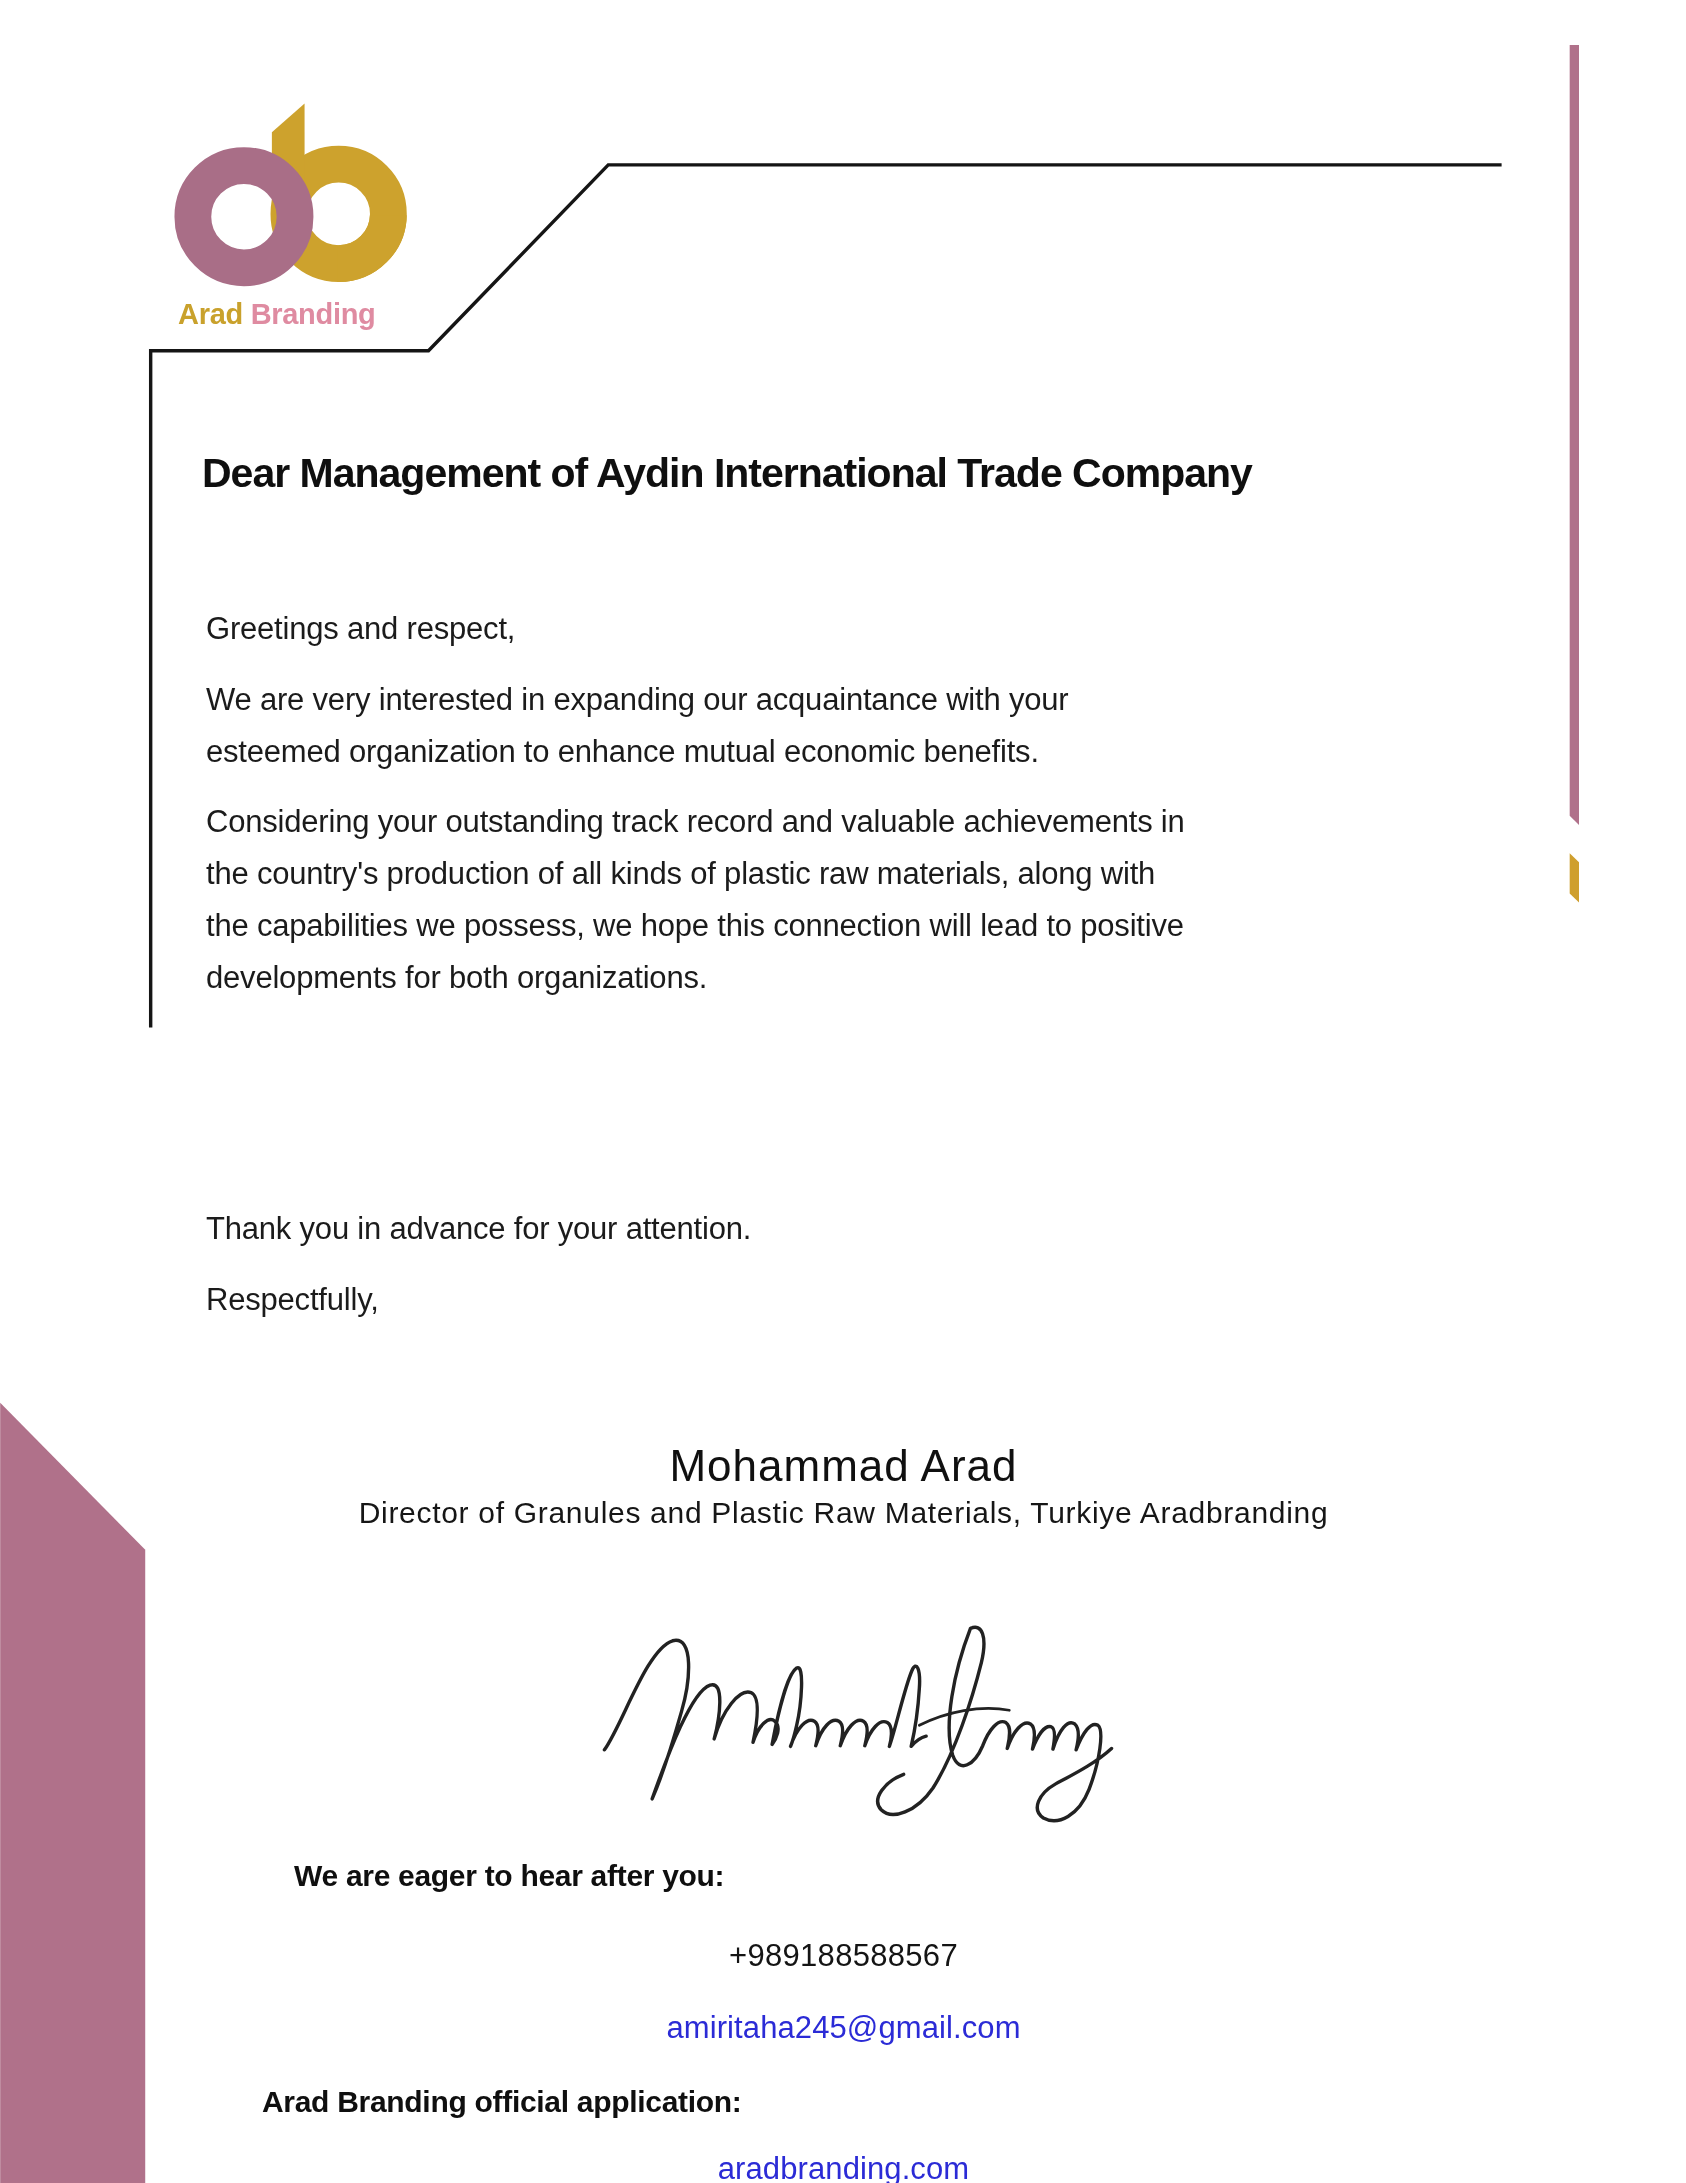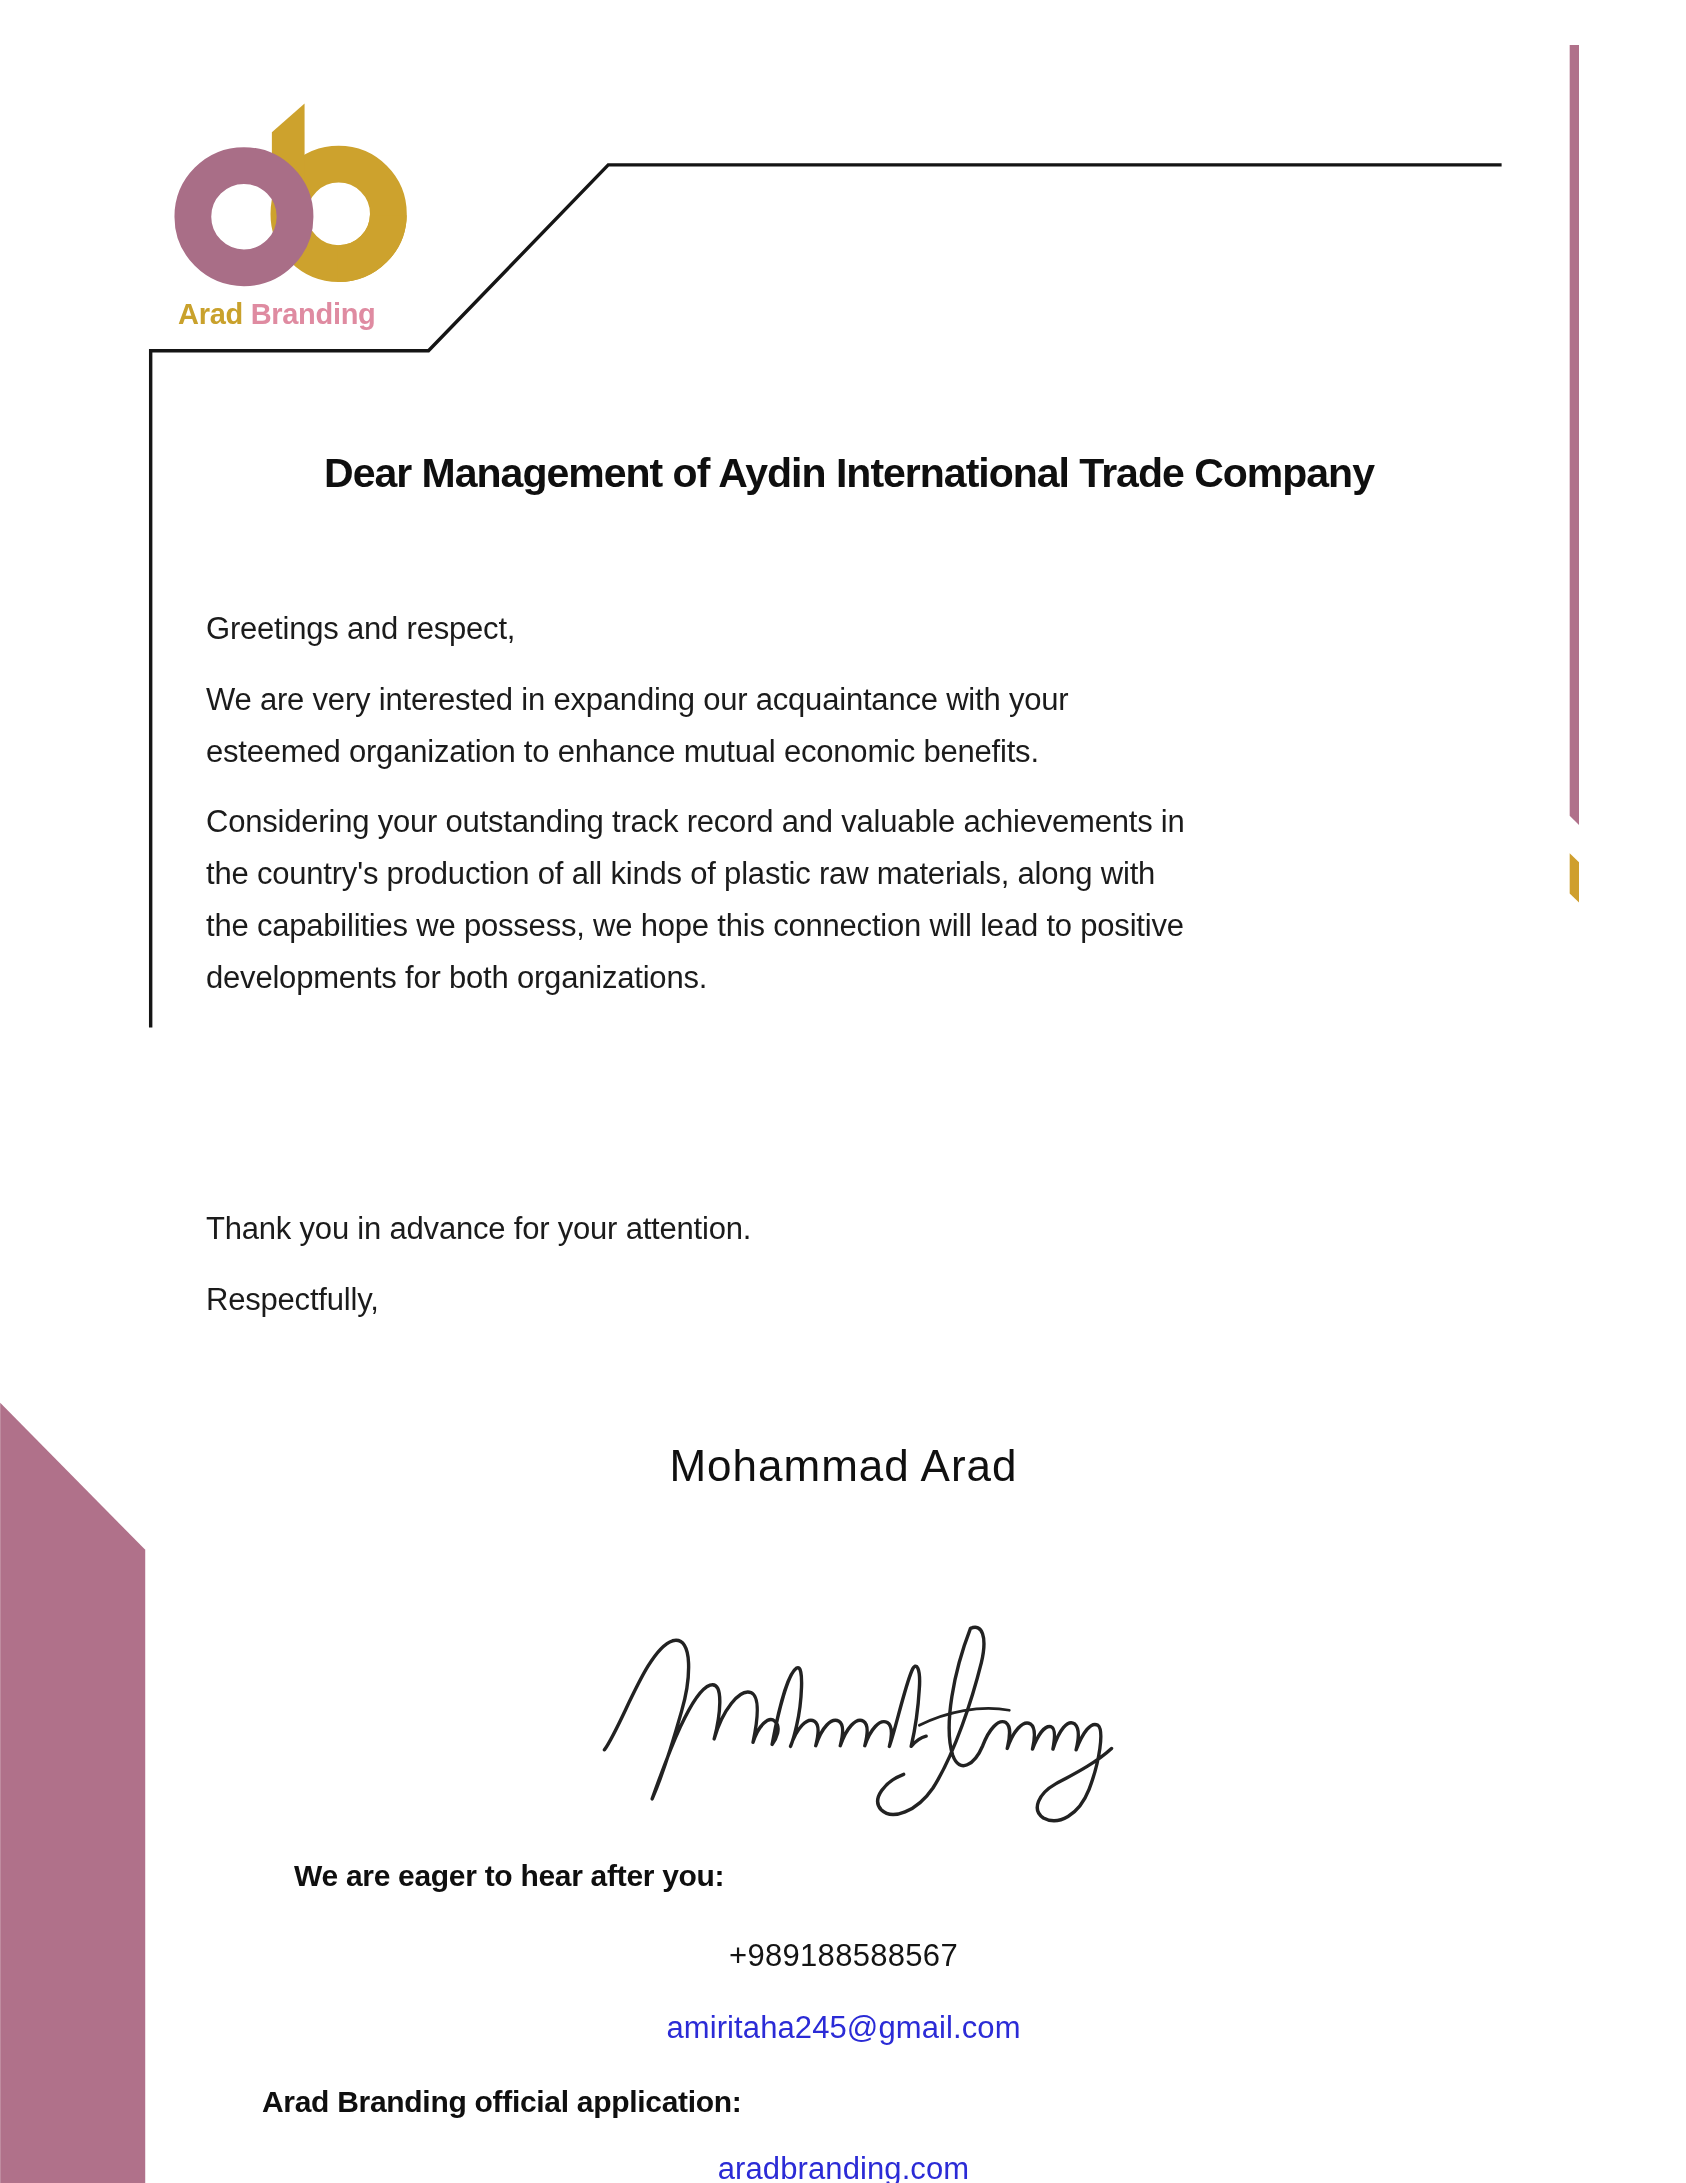--- a/index.html
+++ b/index.html
@@ -10,21 +10,21 @@
     overflow:hidden;
     font-family:"Liberation Sans", sans-serif;
     color:#1a1a1a;
     margin-top:45px;
   }
   .abs{position:absolute;}
   svg{display:block;}
   .heading{
     left:202px;top:405px;width:1294px;
     font-size:41px;font-weight:bold;letter-spacing:-1px;
-    color:#0f0f0f;white-space:nowrap;text-align:center;
+    color:#0f0f0f;white-space:nowrap;
   }
   .para{
     left:206px;width:1280px;
     font-size:31px;line-height:52px;letter-spacing:-0.2px;
     color:#1b1b1b;white-space:pre-line;
   }
   .centerband{left:200px;width:1287px;text-align:center;}
   .signoff-name{top:1396px;font-size:44px;letter-spacing:1px;color:#101010;}
   .signoff-title{top:1451px;font-size:30px;letter-spacing:0.7px;color:#161616;}
   .boldlabel{font-size:30px;font-weight:bold;letter-spacing:-0.3px;color:#0f0f0f;white-space:nowrap;}
@@ -85,20 +85,21 @@
   <div class="abs para" style="top:629px">We are very interested in expanding our acquaintance with your
 esteemed organization to enhance mutual economic benefits.</div>
   <div class="abs para" style="top:751px">Considering your outstanding track record and valuable achievements in
 the country's production of all kinds of plastic raw materials, along with
 the capabilities we possess, we hope this connection will lead to positive
 developments for both organizations.</div>
   <div class="abs para" style="top:1158px">Thank you in advance for your attention.</div>
   <div class="abs para" style="top:1229px">Respectfully,</div>
 
   <div class="abs centerband signoff-name">Mohammad Arad</div>
+  <div class="abs centerband signoff-title">Director of Granules and Plastic Raw Materials, Turkiye Aradbranding</div>
 
   <svg class="abs" style="left:599px;top:1563px;" width="518" height="225" viewBox="0 0 760 330">
     <g fill="none" stroke="#222222" stroke-width="5" stroke-linecap="round" stroke-linejoin="round">
       <path d="
         M 8 208
         C 35 170, 70 60, 108 48
         C 140 40, 134 108, 121 152
         C 108 198, 92 248, 78 280
         C 102 212, 136 122, 163 113
         C 185 106, 177 162, 169 192

